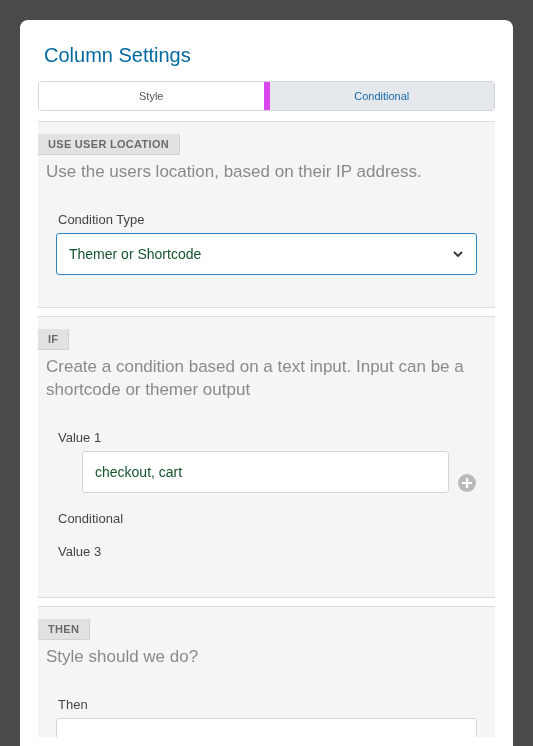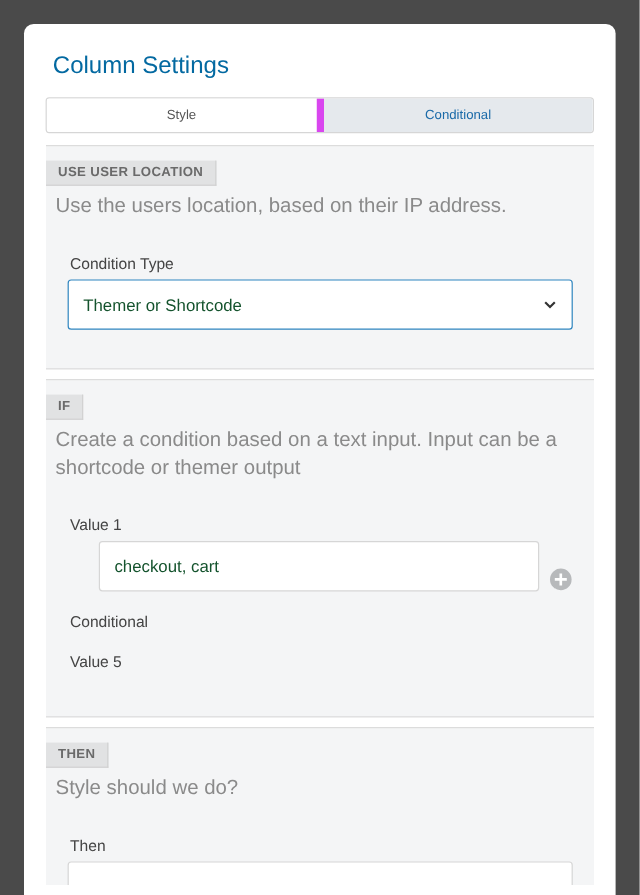--- a/index.html
+++ b/index.html
@@ -170,21 +170,21 @@
           <span class="plus-btn">
             <svg viewBox="0 0 20 20">
                 <circle cx="10" cy="10" r="9" fill="#b7b9bb"></circle>
                 <path d="M10 5 V15 M5 10 H15" stroke="#fff" stroke-width="2.2"></path>
               </svg>
           </span>
         </div>
 
         <div class="field-label" style="margin-top:18px">Conditional</div>
 
-        <div class="field-label" style="margin-top:18px">Value 5</div>
+        <div class="field-label" style="margin-top:18px">Value 3</div>
 
       </div>
     </div>
 
     <div class="section">
       <div class="section-header">
         <span class="section-label">THEN</span>
       </div>
       <div class="section-desc">Style should we do?</div>
       <div class="field-block">

